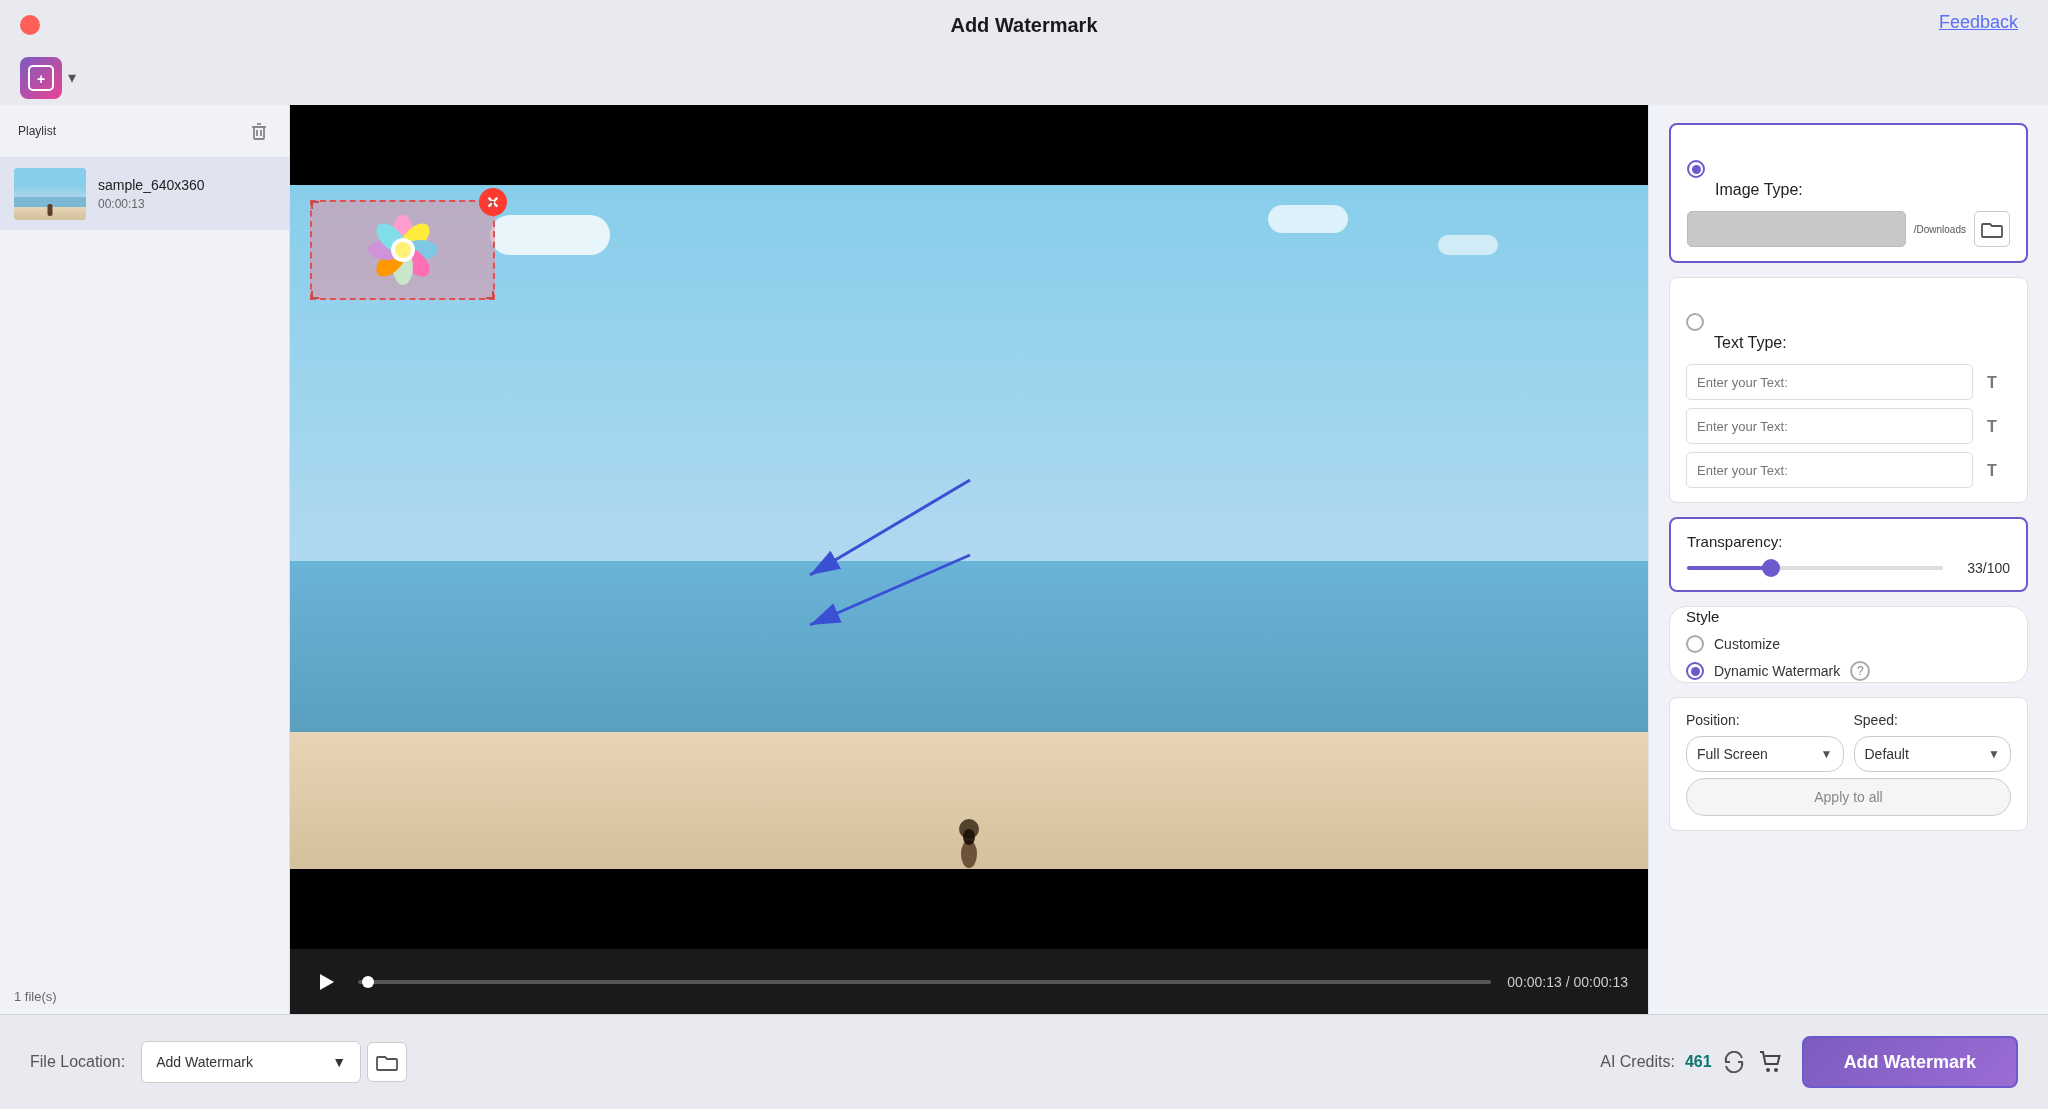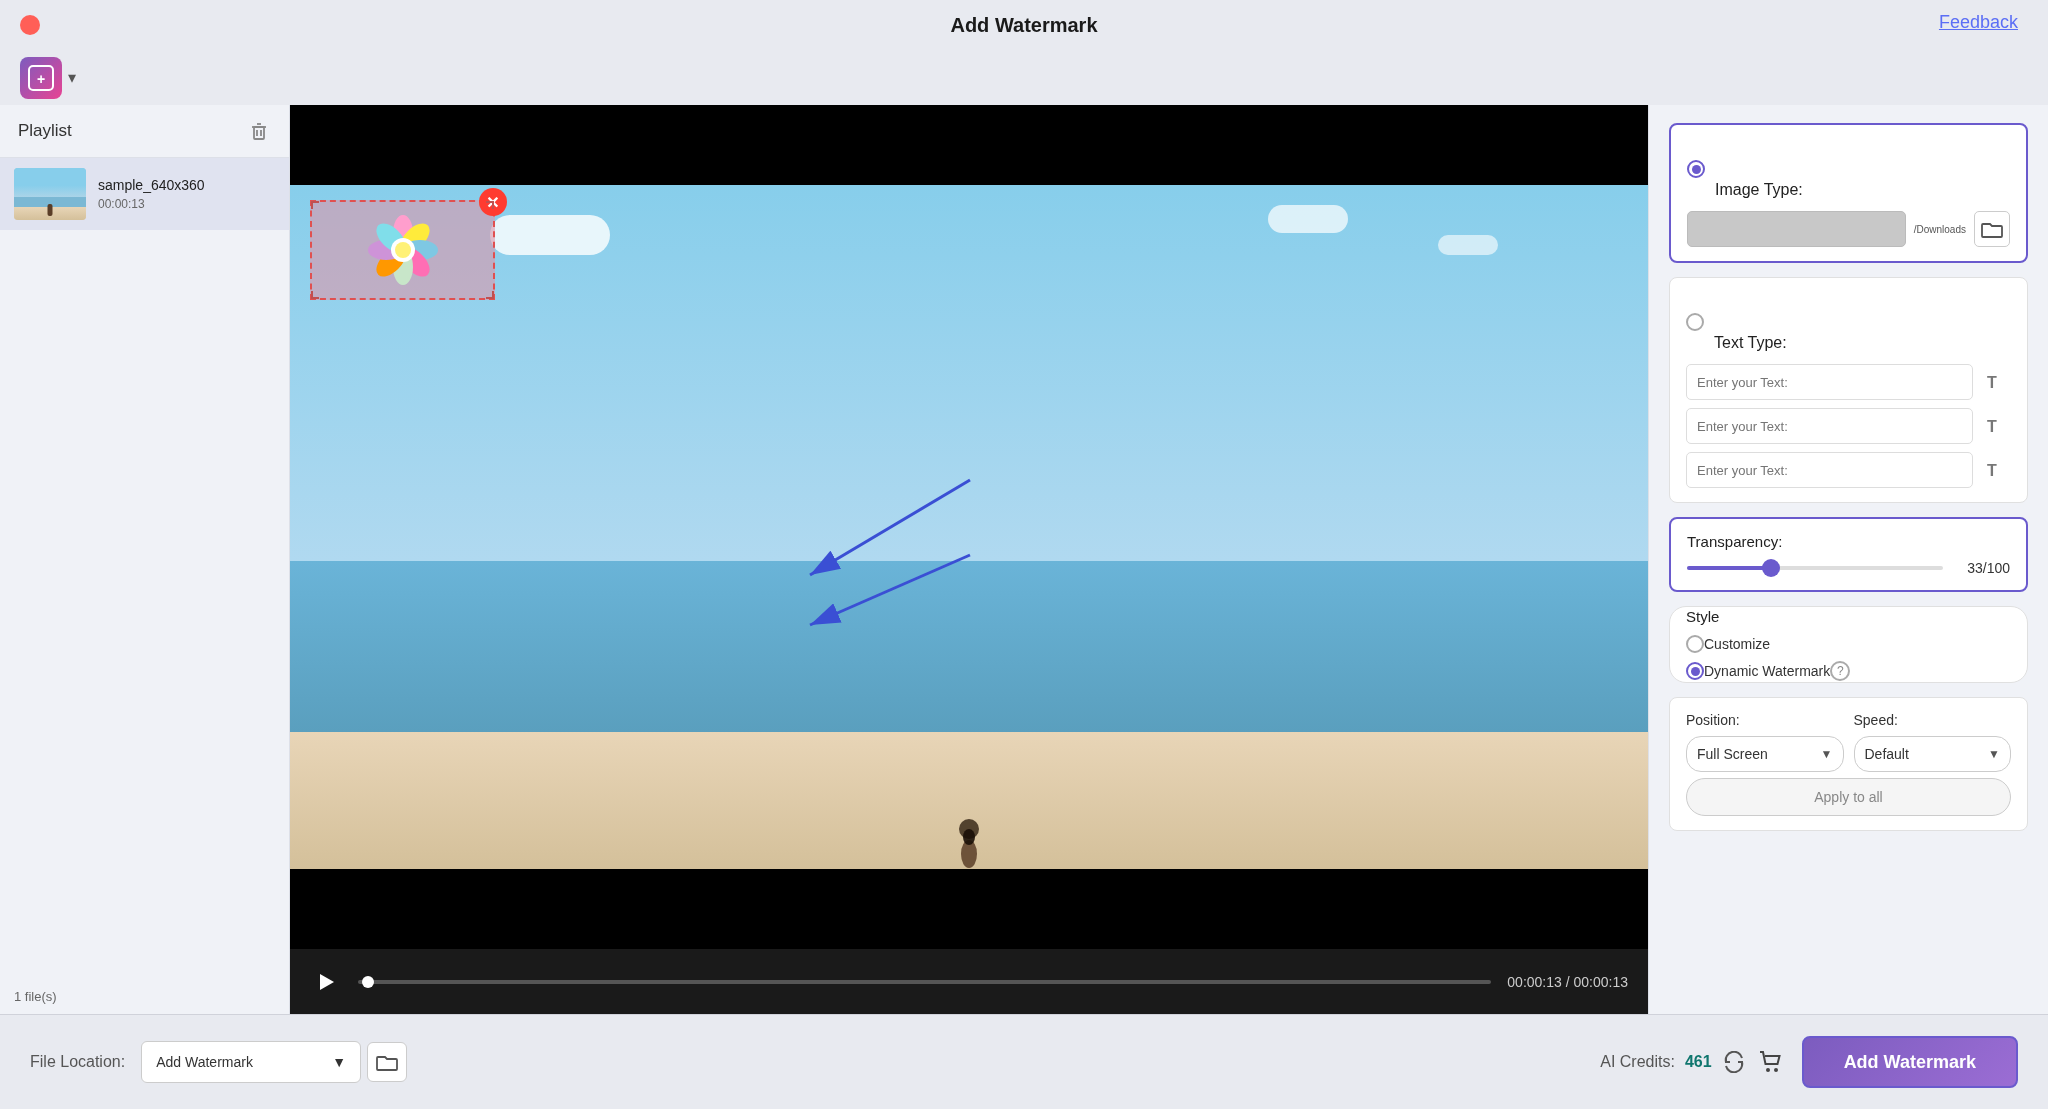--- a/index.html
+++ b/index.html
@@ -95,21 +95,21 @@
       padding: 0;
     }
     .playlist-header {
       display: flex;
       align-items: center;
       justify-content: space-between;
       padding: 14px 18px;
       border-bottom: 1px solid #dde0e8;
     }
     .playlist-title {
-      font-size: 17px;
+      font-size: 12px;
       font-weight: 500;
       color: #333;
     }
     .trash-icon {
       width: 24px;
       height: 24px;
       cursor: pointer;
       color: #888;
       display: flex;
       align-items: center;
@@ -481,20 +481,21 @@
     }
     .style-title {
       font-size: 15px;
       font-weight: 500;
       color: #222;
       margin-bottom: 10px;
     }
     .radio-row {
       display: flex;
       align-items: center;
+      gap: 10px;
       margin-bottom: 8px;
     }
     .radio-row:last-child { margin-bottom: 0; }
     .radio-label {
       font-size: 14px;
       color: #333;
     }
     .help-icon {
       width: 20px;
       height: 20px;

